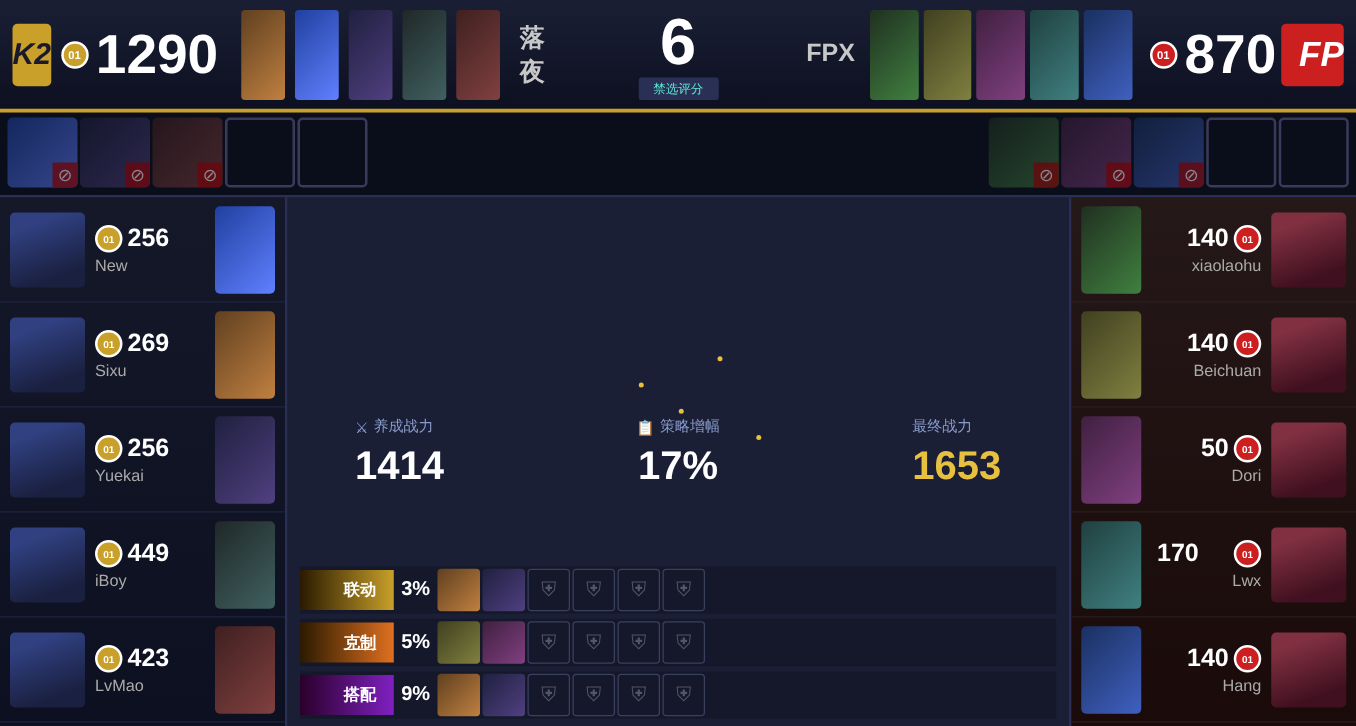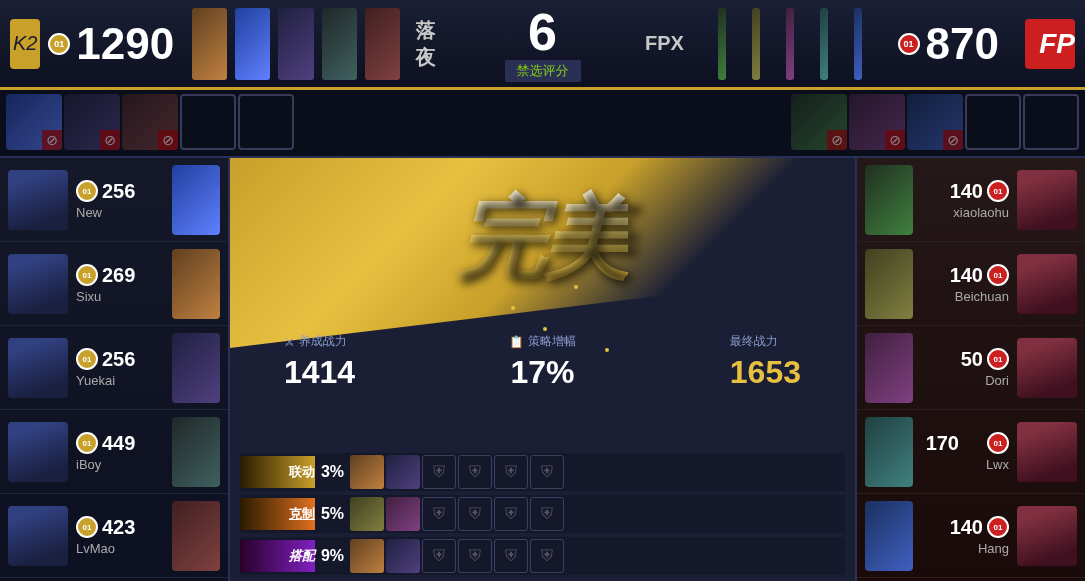--- a/index.html
+++ b/index.html
@@ -29,41 +29,41 @@
       padding-left: 10px;
       gap: 8px;
     }
 
     .team-right {
       display: flex;
       align-items: center;
       justify-content: flex-end;
       width: 440px;
       padding-right: 10px;
-      gap: 26px;
+      gap: 4px;
     }
 
     .center-score {
       flex: 1;
       display: flex;
       flex-direction: column;
       align-items: center;
       justify-content: center;
     }
 
     .team-logo-left {
       width: 50px;
       height: 50px;
       background: #c8a02a;
       border-radius: 4px;
       display: flex;
       align-items: center;
       justify-content: center;
-      font-weight: normal;
-      font-size: 20px;
+      font-weight: bold;
+      font-size: 24px;
       color: #1a1a2e;
       font-style: italic;
     }
 
     .team-logo-right {
       width: 50px;
       height: 50px;
       background: #cc2020;
       border-radius: 4px;
       display: flex;
@@ -104,22 +104,22 @@
     }
 
     .center-num {
       font-size: 52px;
       font-weight: bold;
       color: white;
       line-height: 1;
     }
 
     .center-label {
-      font-size: 13px;
-      color: #84cc16;
+      font-size: 10px;
+      color: #5eead4;
       margin-top: 2px;
       background: #2a3055;
       padding: 2px 12px;
       border-radius: 2px;
     }
 
     
     .champion-row {
       display: flex;
       height: 68px;
@@ -375,39 +375,38 @@
       margin-bottom: 4px;
       background: rgba(0,0,0,0.2);
     }
 
     .synergy-bar-label {
       width: 75px;
       height: 32px;
       display: flex;
       align-items: center;
       justify-content: flex-end;
-      padding-right: 0;
+      padding-right: 14px;
       font-size: 13px;
       font-weight: bold;
       color: white;
       position: relative;
     }
 
     .synergy-bar-label.yellow {
       background: linear-gradient(90deg, #2a1a00, #c8a02a);
     }
 
     .synergy-bar-label.orange {
       background: linear-gradient(90deg, #2a1a00, #e07020);
       text-decoration: underline;
     }
 
     .synergy-bar-label.purple {
       background: linear-gradient(90deg, #2a002a, #8020c0);
-      font-style: italic;
     }
 
     .synergy-pct {
       font-size: 16px;
       font-weight: bold;
       color: white;
       width: 35px;
       text-align: center;
     }
 
@@ -615,23 +614,20 @@
         <div class="player-score">423</div>
       </div>
       <div class="player-name">LvMao</div>
     </div>
     <div class="player-champ champ-color-5"></div>
   </div>
     </div>
 
   <div class="center-panel">
 
-    <div class="wanmei-banner">
-      <div class="wanmei-text">完美</div>
-    </div>
 
     <div class="sparkle" style="left:50%;top:40%;animation-delay:0s;"></div>
     <div class="sparkle" style="left:55%;top:30%;animation-delay:0.5s;"></div>
     <div class="sparkle" style="left:45%;top:35%;animation-delay:1s;"></div>
     <div class="sparkle" style="left:60%;top:45%;animation-delay:1.5s;"></div>
 
     <div class="stats-section">
       <div class="stats-row">
         <div class="stat-item">
           <div class="stat-label">

